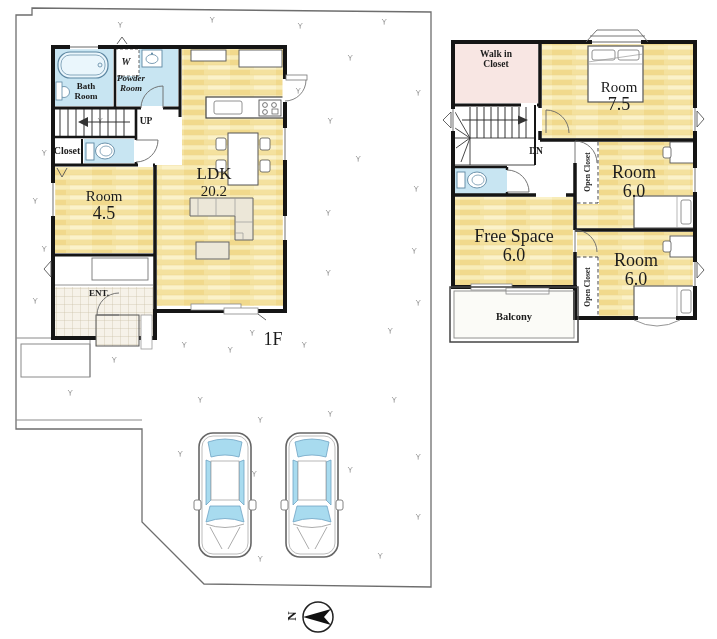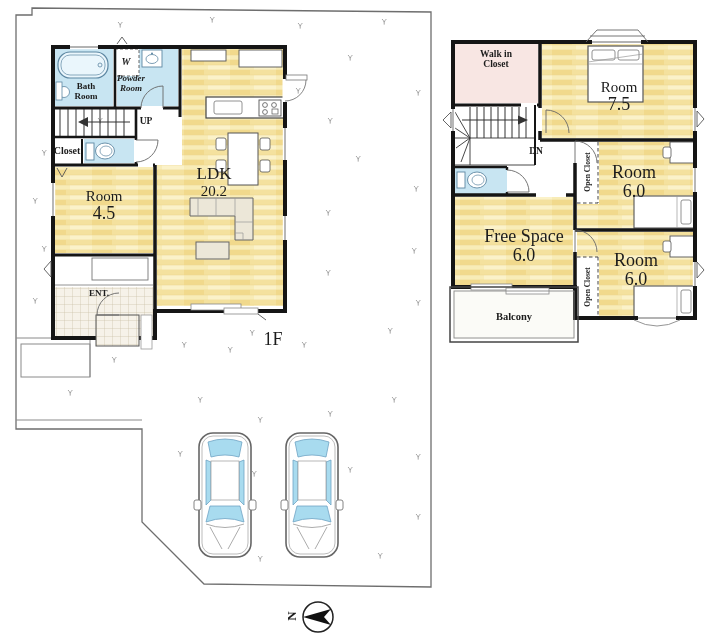--- a/index.html
+++ b/index.html
@@ -348,21 +348,21 @@
 <div class="lbl" style="left:634px;top:182px;">
   <span class="nm s14">Room</span>
   <span class="sz s13">6.0</span>
 </div>
 <div class="lbl" style="left:636px;top:270px;">
   <span class="nm s14">Room</span>
   <span class="sz s13">6.0</span>
 </div>
 <div class="lbl vert soc" style="left:588px;top:172px;width:40px;">Open Closet</div>
 <div class="lbl vert soc" style="left:588px;top:287px;width:40px;">Open Closet</div>
-<div class="lbl" style="left:514px;top:246px;margin-left:10px;">
+<div class="lbl" style="left:514px;top:246px;">
   <span class="nm s14">Free Space</span>
   <span class="sz s13">6.0</span>
 </div>
 <div class="lbl s105" style="left:514px;top:317px;">Balcony</div>
 <div class="lbl s13" style="left:687px;top:334px;margin-left:48px;">2F</div>
 
 <div class="lbl vert north" style="left:292px;top:616px;">N</div>
 
 </div>
 

